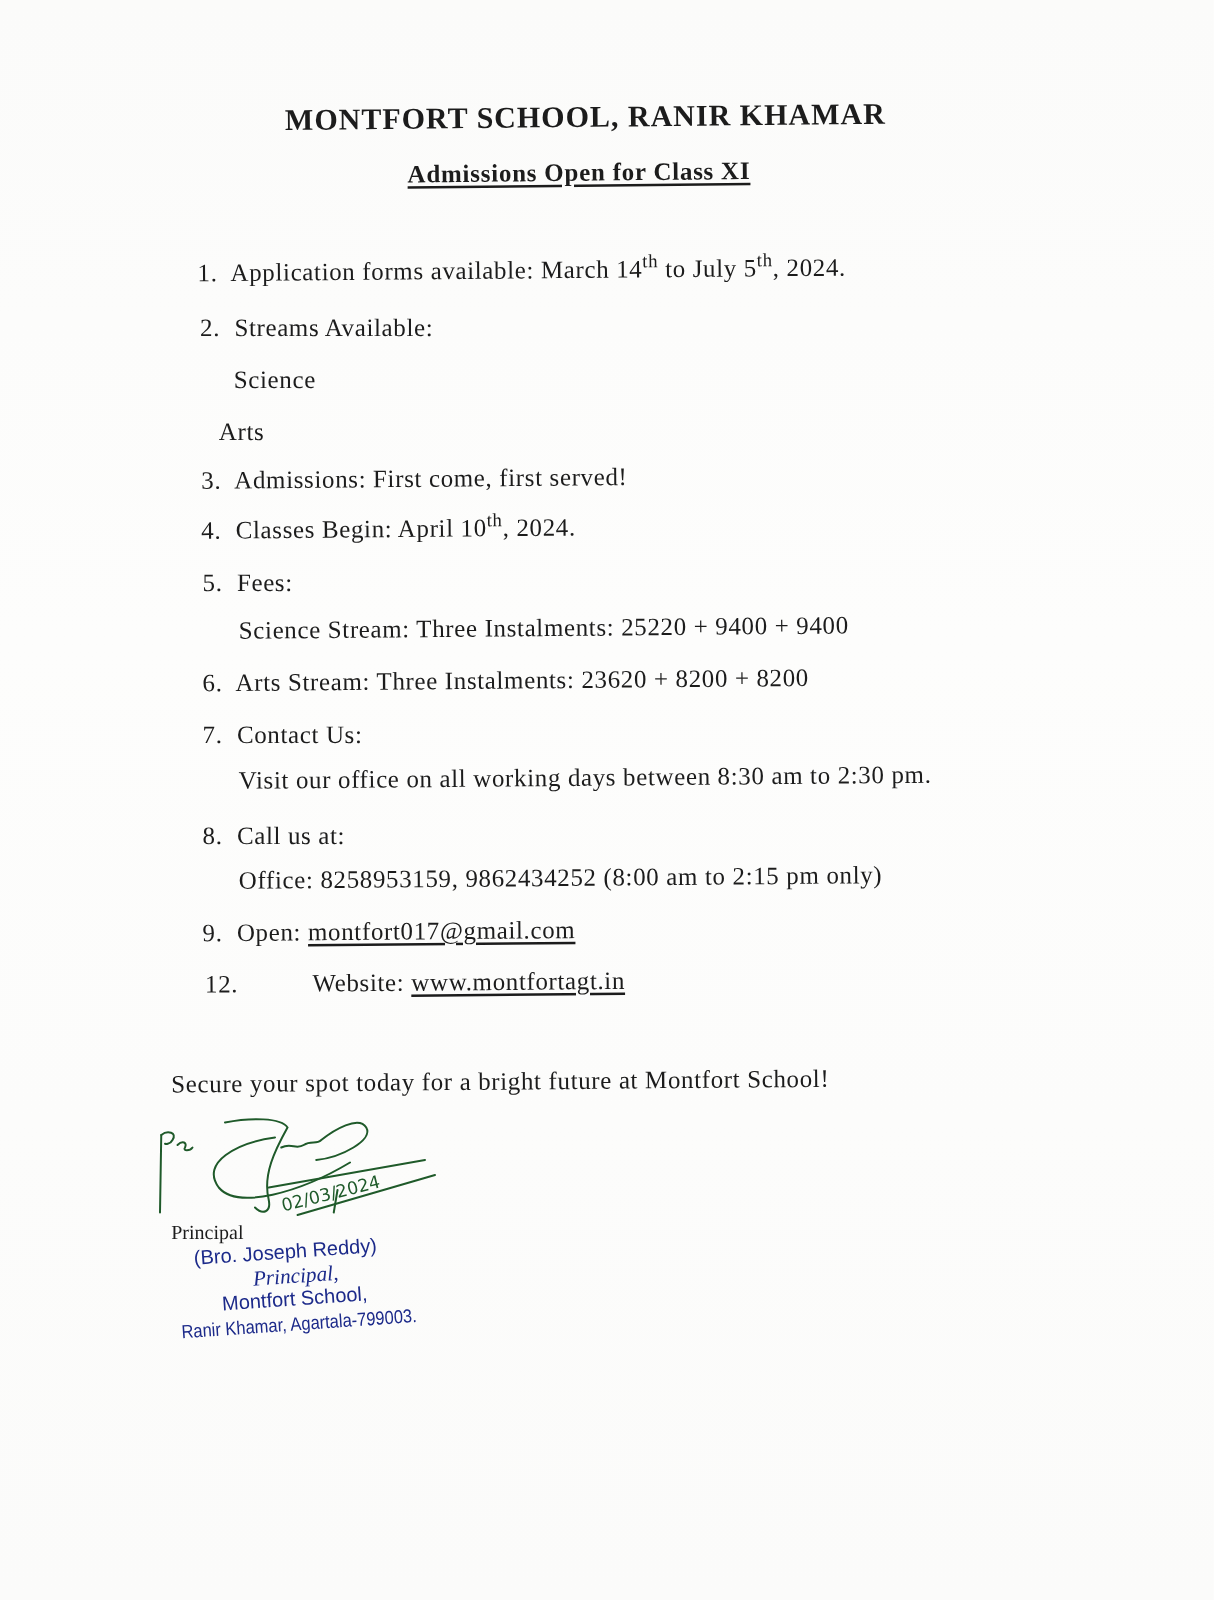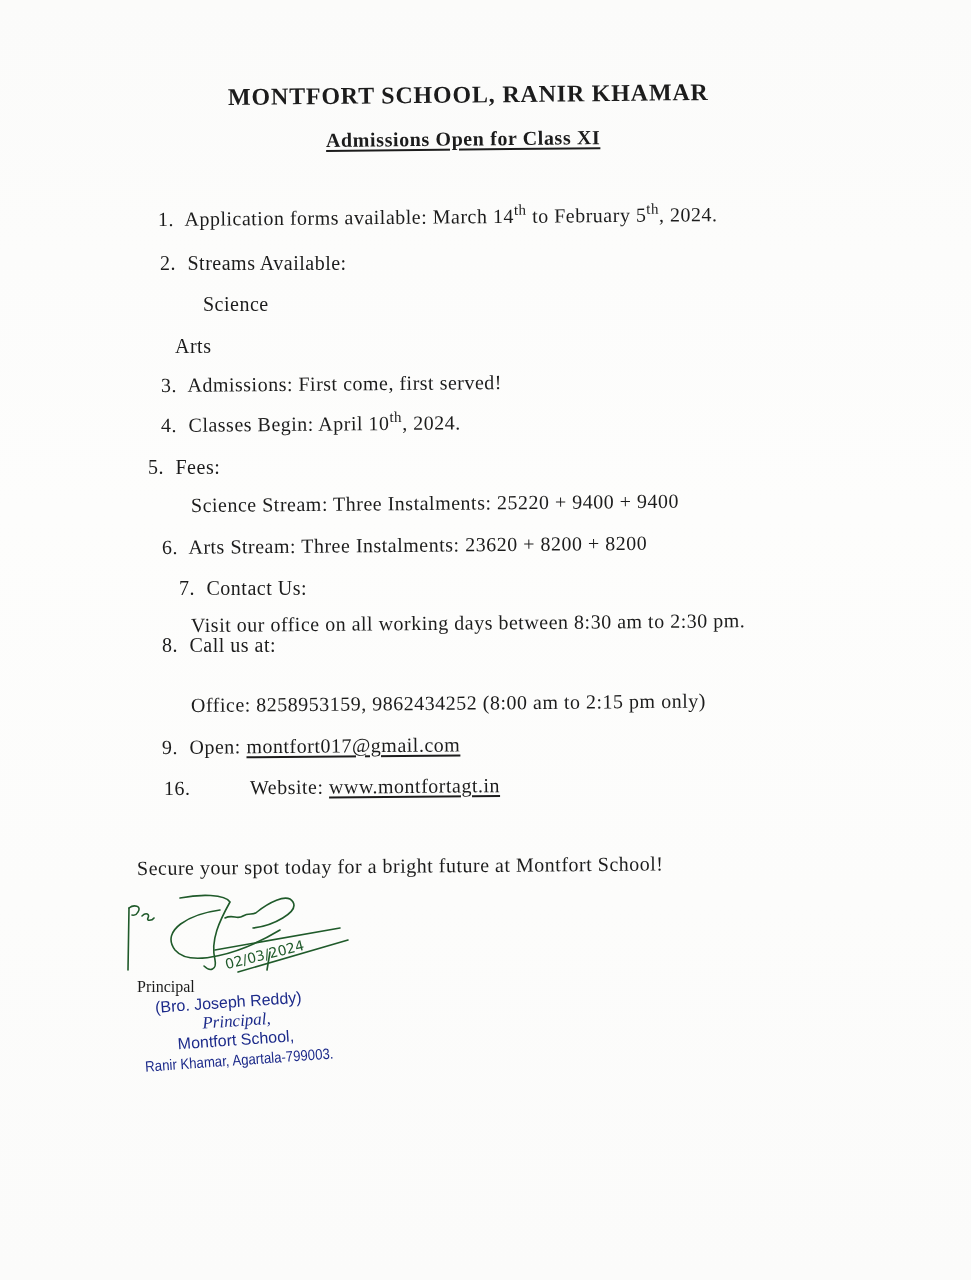--- a/index.html
+++ b/index.html
@@ -62,70 +62,70 @@
 </head>
 <body>
 
 <div class="page">
 
   <div class="title">MONTFORT SCHOOL, RANIR KHAMAR</div>
   <div class="subtitle">Admissions Open for Class XI</div>
 
   <div class="line" style="left:158px; top:208px;">
     <span class="num" style="margin-right: 6px;">1.</span>
-    <span>Application forms available: March 14</span><sup>th</sup><span> to February 5</span><sup>th</sup><span>, 2024.</span>
+    <span>Application forms available: March 14</span><sup>th</sup><span> to July 5</span><sup>th</sup><span>, 2024.</span>
   </div>
 
   <div class="line" style="left:160px; top:252px; transform:none;">
     <span class="num" style="margin-right: 6px;">2.</span>
     <span>Streams Available:</span>
   </div>
-  <div class="line" style="left:187px; top:293px; transform:none;margin-left:16px;">Science</div>
+  <div class="line" style="left:187px; top:293px; transform:none;">Science</div>
   <div class="line" style="left:175px; top:335px; transform:none;">Arts</div>
 
   <div class="line" style="left:161px; top:374px;">
     <span class="num" style="margin-right: 6px;">3.</span>
     <span>Admissions: First come, first served!</span>
   </div>
 
   <div class="line" style="left:161px; top:414px;">
     <span class="num" style="margin-right: 6px;">4.</span>
     <span>Classes Begin: April 10</span><sup>th</sup><span>, 2024.</span>
   </div>
 
-  <div class="line" style="left:148px; top:456px; transform:none;text-align:center;">
+  <div class="line" style="left:162px; top:456px; transform:none;text-align:center;">
     <span class="num" style="margin-right: 6px;">5.</span>
     <span>Fees:</span>
   </div>
   <div class="line" style="left:191px; top:494px;">Science Stream: Three Instalments: 25220 + 9400 + 9400</div>
 
   <div class="line" style="left:162px; top:536px;">
     <span class="num" style="margin-right: 6px;">6.</span>
     <span>Arts Stream: Three Instalments: 23620 + 8200 + 8200</span>
   </div>
 
-  <div class="line" style="left:179px; top:577px; transform:none;">
+  <div class="line" style="left:162px; top:577px; transform:none;">
     <span class="num" style="margin-right: 6px;">7.</span>
     <span>Contact Us:</span>
   </div>
   <div class="line" style="left:191px; top:614px;">Visit our office on all working days between 8:30 am to 2:30 pm.</div>
 
-  <div class="line" style="left:162px; top:634px; transform:none;">
+  <div class="line" style="left:162px; top:658px; transform:none;">
     <span class="num" style="margin-right: 6px;">8.</span>
     <span>Call us at:</span>
   </div>
   <div class="line" style="left:191px; top:694px;">Office: 8258953159, 9862434252 (8:00 am to 2:15 pm only)</div>
 
   <div class="line" style="left:162px; top:736px;">
     <span class="num" style="margin-right: 6px;">9.</span>
     <span>Open: </span><span class="link">montfort017@gmail.com</span>
   </div>
 
   <div class="line" style="left:164px; top:777px;">
-    <span class="num" style="width:86px;">16.</span><span>Website: </span><span class="link">www.montfortagt.in</span>
+    <span class="num" style="width:86px;">12.</span><span>Website: </span><span class="link">www.montfortagt.in</span>
   </div>
 
   <div class="closing">Secure your spot today for a bright future at Montfort School!</div>
 
   <svg class="signature" viewBox="0 0 240 90">
     <g fill="none" stroke="#1f5a2a" stroke-width="1.6" stroke-linecap="round">
       <path d="M9 18 L8 80"></path>
       <path d="M9 18 C 14 14, 22 16, 18 22 C 16 26, 12 25, 12 25"></path>
       <path d="M22 26 c 4 -4 8 -2 6 2 c -2 3 4 3 6 0"></path>
       <path d="M60 8 C 80 4, 105 4, 110 12 C 100 30, 90 50, 95 70 C 97 80, 90 82, 84 76"></path>

